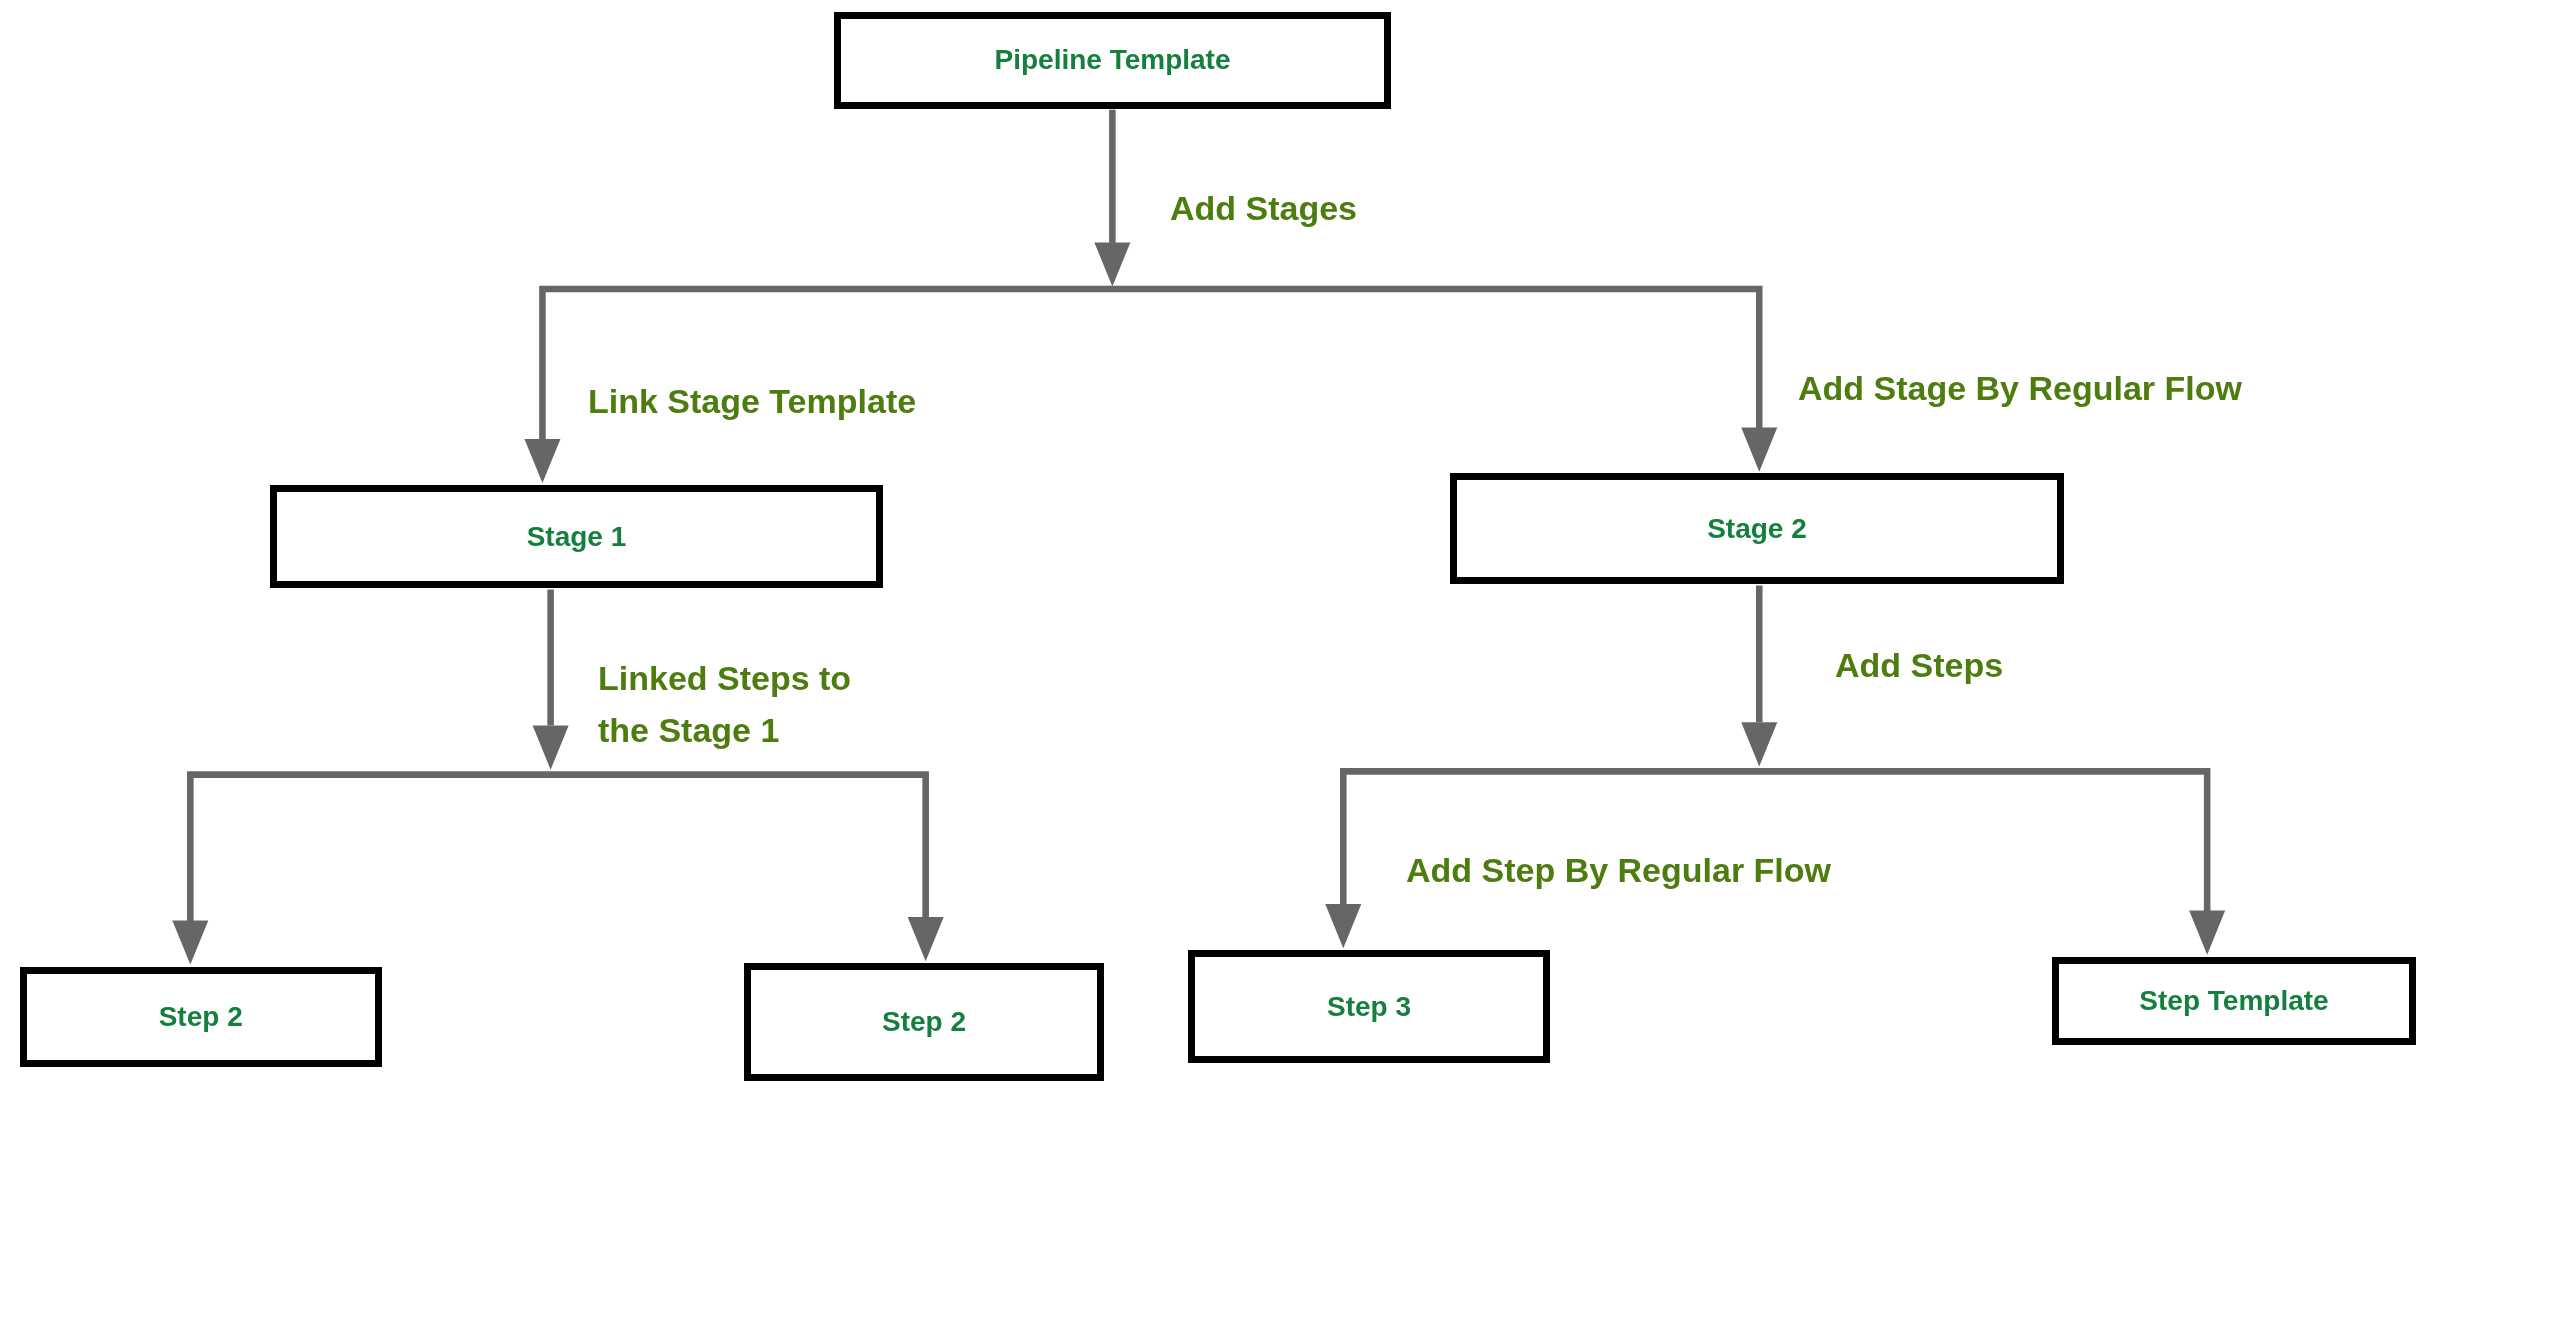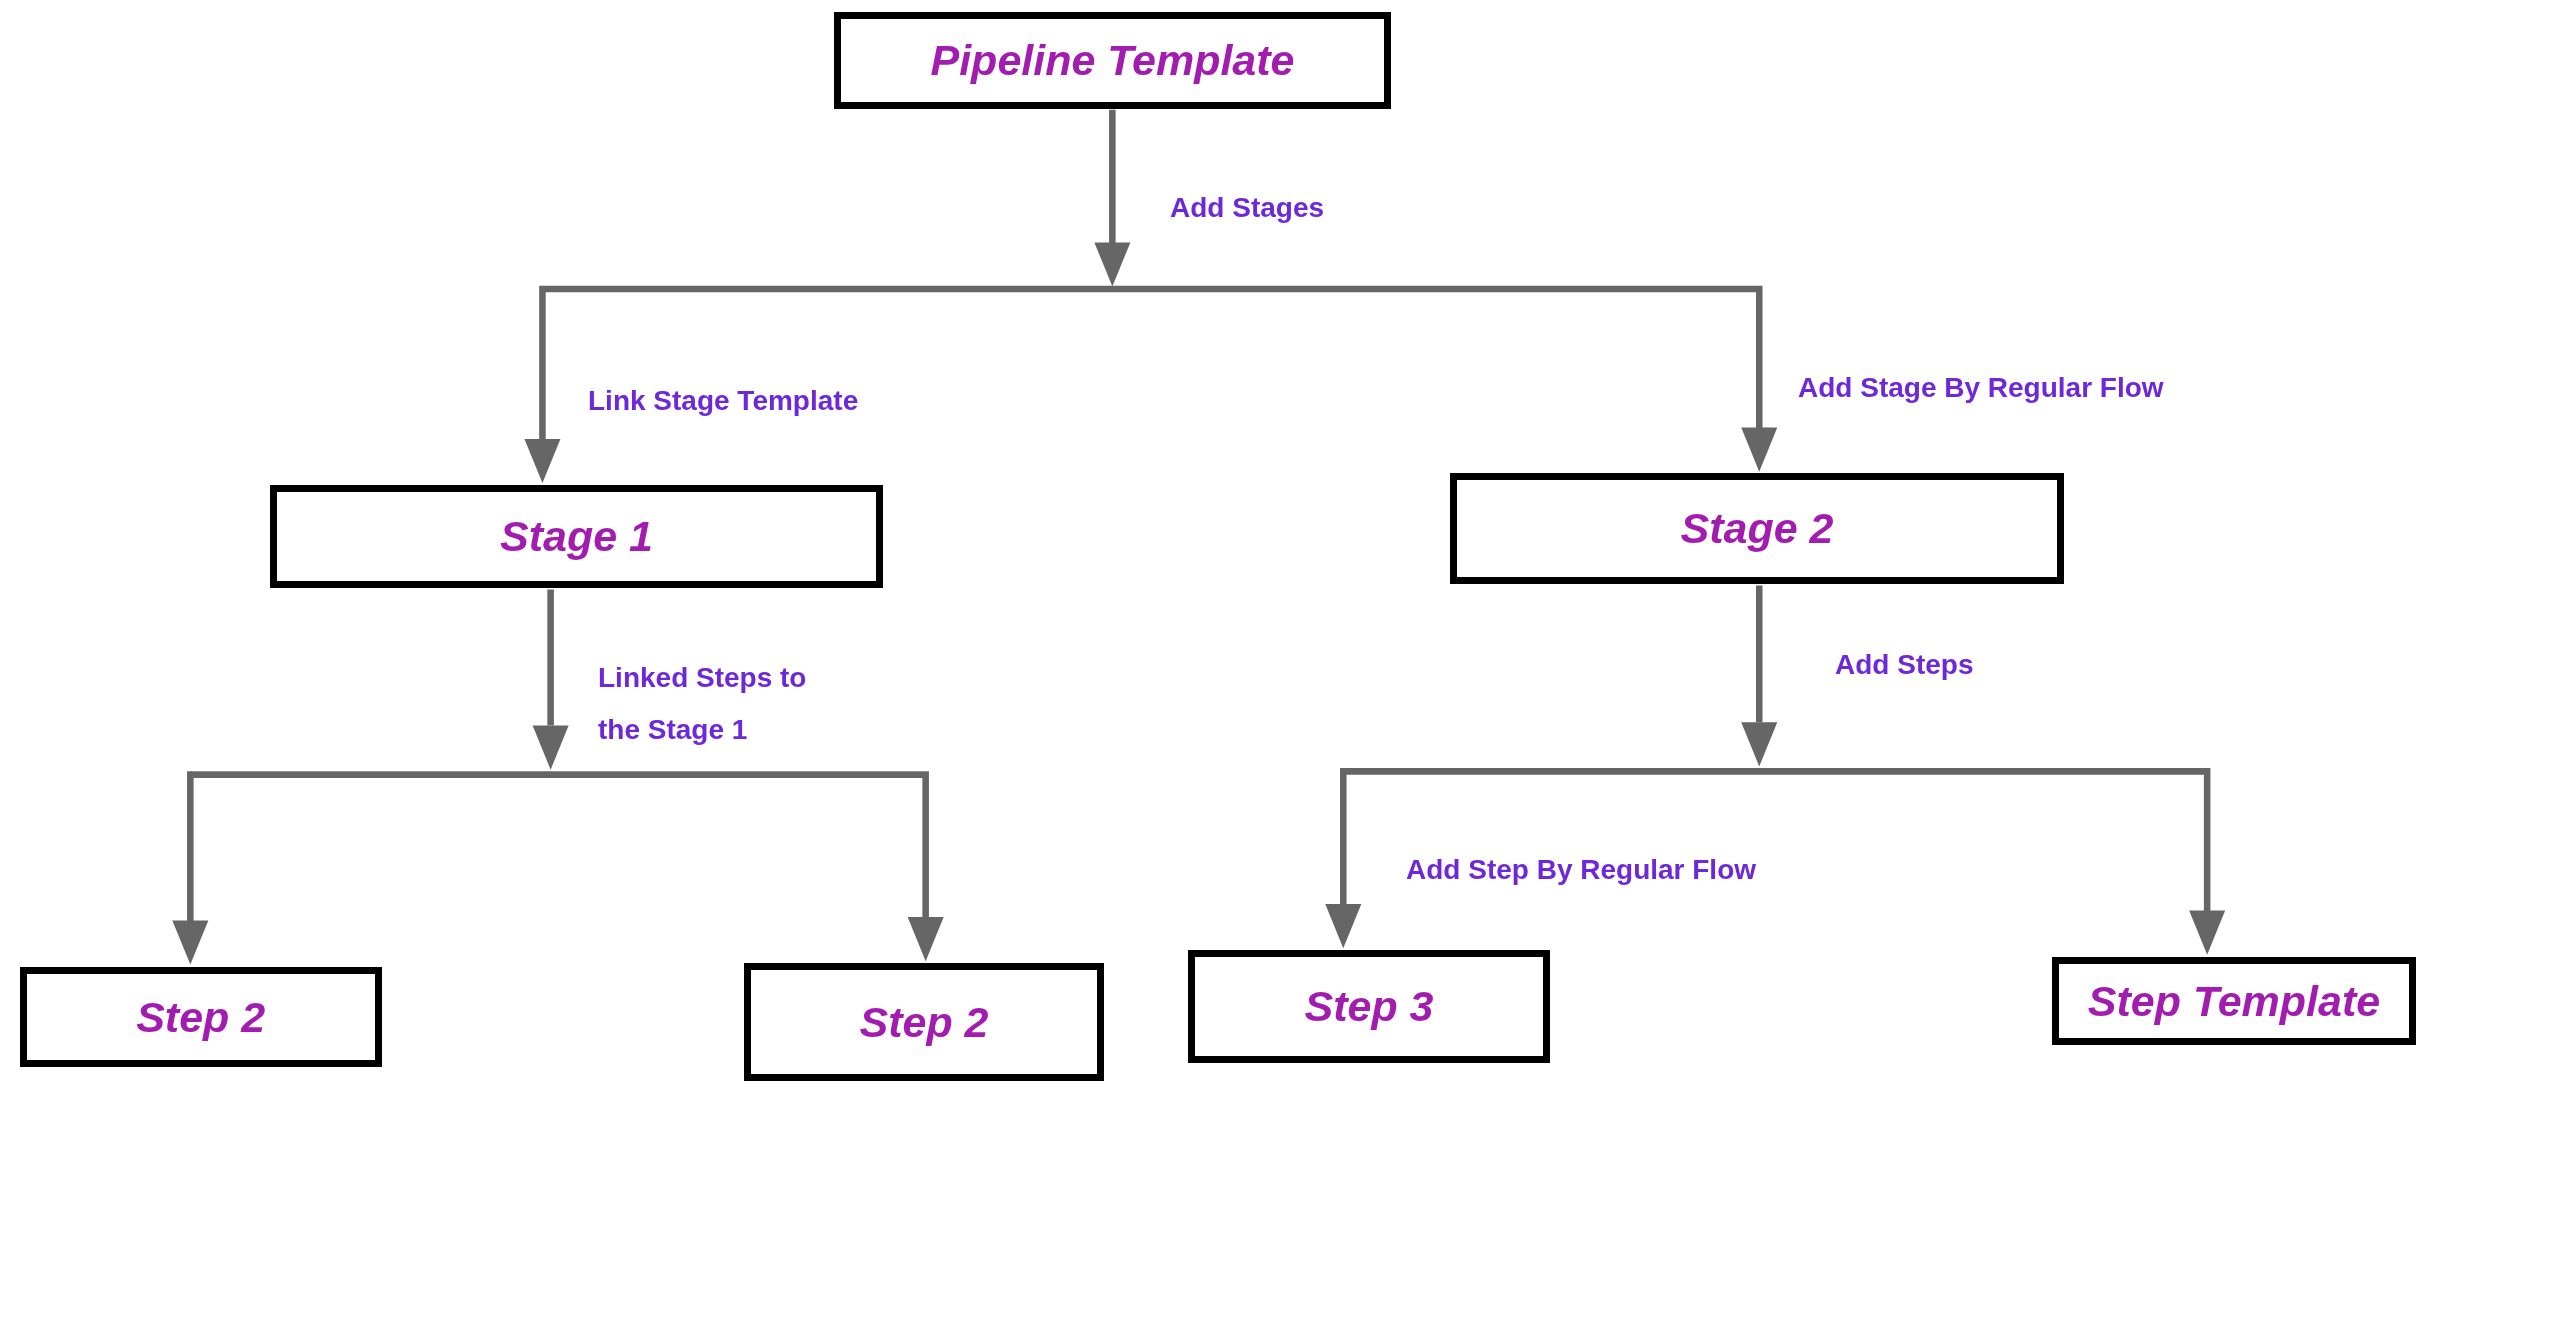--- a/index.html
+++ b/index.html
@@ -25,31 +25,30 @@
   .node {
     position: absolute;
     box-sizing: border-box;
     background: #ffffff;
     border: 7.4px solid #000000;
     display: flex;
     align-items: center;
     justify-content: center;
   }
   .node .node-label {
-    font-size: 43px;
+    font-size: 28px;
     font-weight: 700;
-    color: #a21caf;
+    color: #15803d;
     white-space: nowrap;
-    font-style: italic;
   }
   .edge-label {
     position: absolute;
-    font-size: 28px;
+    font-size: 34px;
     font-weight: 700;
-    color: #6d28d9;
+    color: #4d7c0f;
     white-space: nowrap;
     line-height: 52px;
   }
   
   #node-pipeline-template { left: 834px; top: 11.5px;   width: 557px; height: 97px; }
   #node-stage-1           { left: 270px;  top: 485px;  width: 613px; height: 103px; }
   #node-stage-2           { left: 1450px; top: 473px;  width: 614px; height: 111px; }
   #node-step-1            { left: 19.7px;   top: 967px; width: 362px; height: 100px; }
   #node-step-2            { left: 744px;  top: 963px; width: 360px; height: 118px; }
   #node-step-3            { left: 1188px; top: 950px; width: 362px; height: 113px; }

